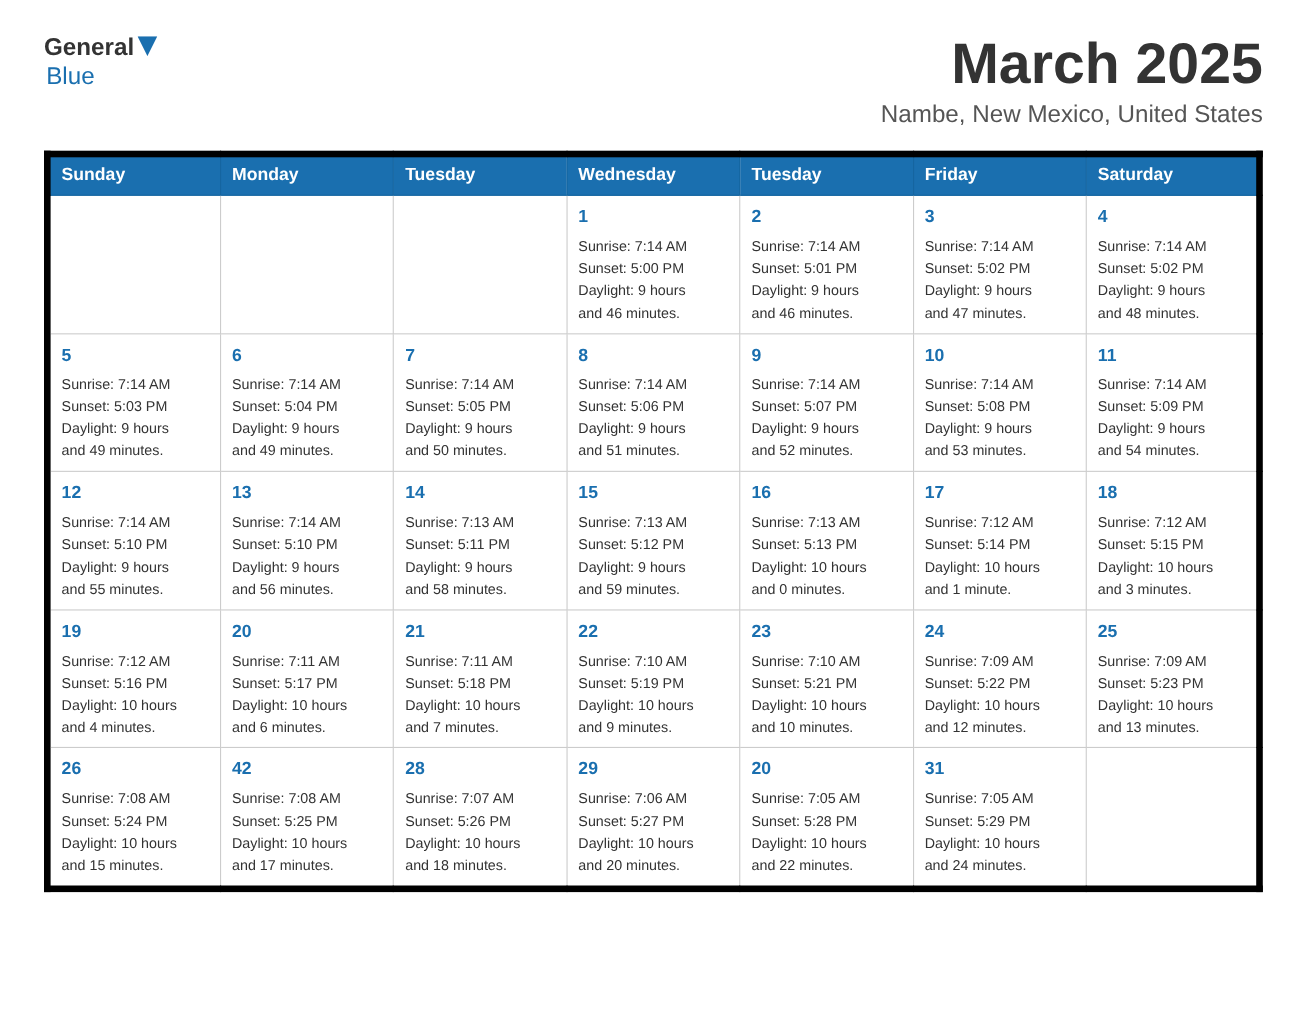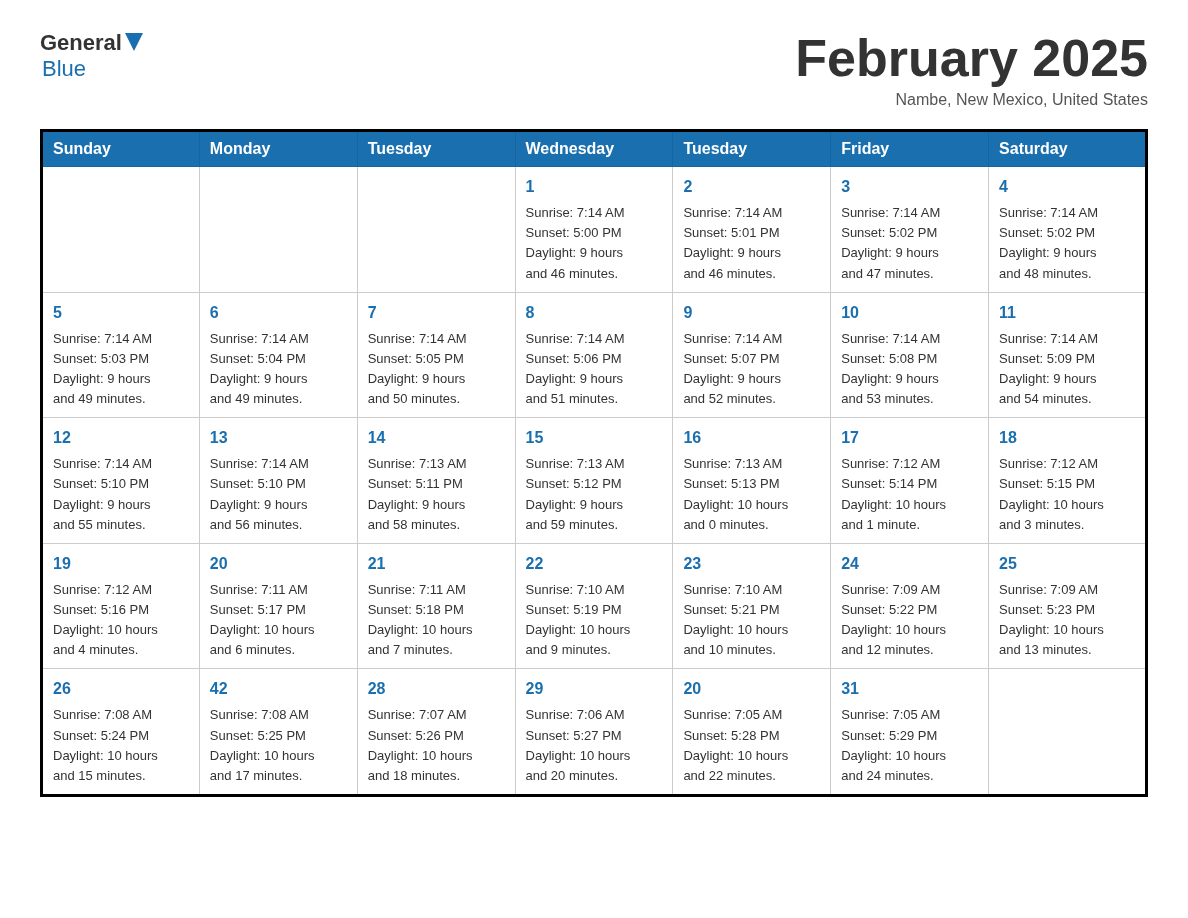--- a/index.html
+++ b/index.html
@@ -36,28 +36,28 @@
     .title-block {
       text-align: right;
     }
     .calendar-title {
       font-size: 52px;
       font-weight: bold;
       color: #333;
       line-height: 1.1;
     }
     .calendar-subtitle {
-      font-size: 16px;
+      font-size: 22px;
       color: #555;
       margin-top: 4px;
     }
     .calendar {
       width: 100%;
       border-collapse: collapse;
-      border: 3px solid #000000;
+      border: 6px solid #000000;
     }
     .calendar th {
       background-color: #1a6faf;
       color: #fff;
       font-size: 16px;
       font-weight: bold;
       padding: 8px 10px;
       text-align: left;
       border: 1px solid #1565a0;
     }
@@ -98,21 +98,21 @@
         <div style="display:inline-block; margin-left:3px; margin-top:2px;">
           <svg width="18" height="18" viewBox="0 0 18 18">
             <polygon points="0,0 18,0 9,18" fill="#1a6faf"></polygon>
           </svg>
         </div>
       </div>
       <span class="logo-text-blue" style="margin-left:2px;">Blue</span>
     </div>
   </div>
   <div class="title-block">
-    <div class="calendar-title">February 2025</div>
+    <div class="calendar-title">March 2025</div>
     <div class="calendar-subtitle">Nambe, New Mexico, United States</div>
   </div>
 </div>
 
 <table class="calendar">
   <thead>
     <tr id="weekday-header">
     <th>Sunday</th>
         <th>Monday</th>
         <th>Tuesday</th>

